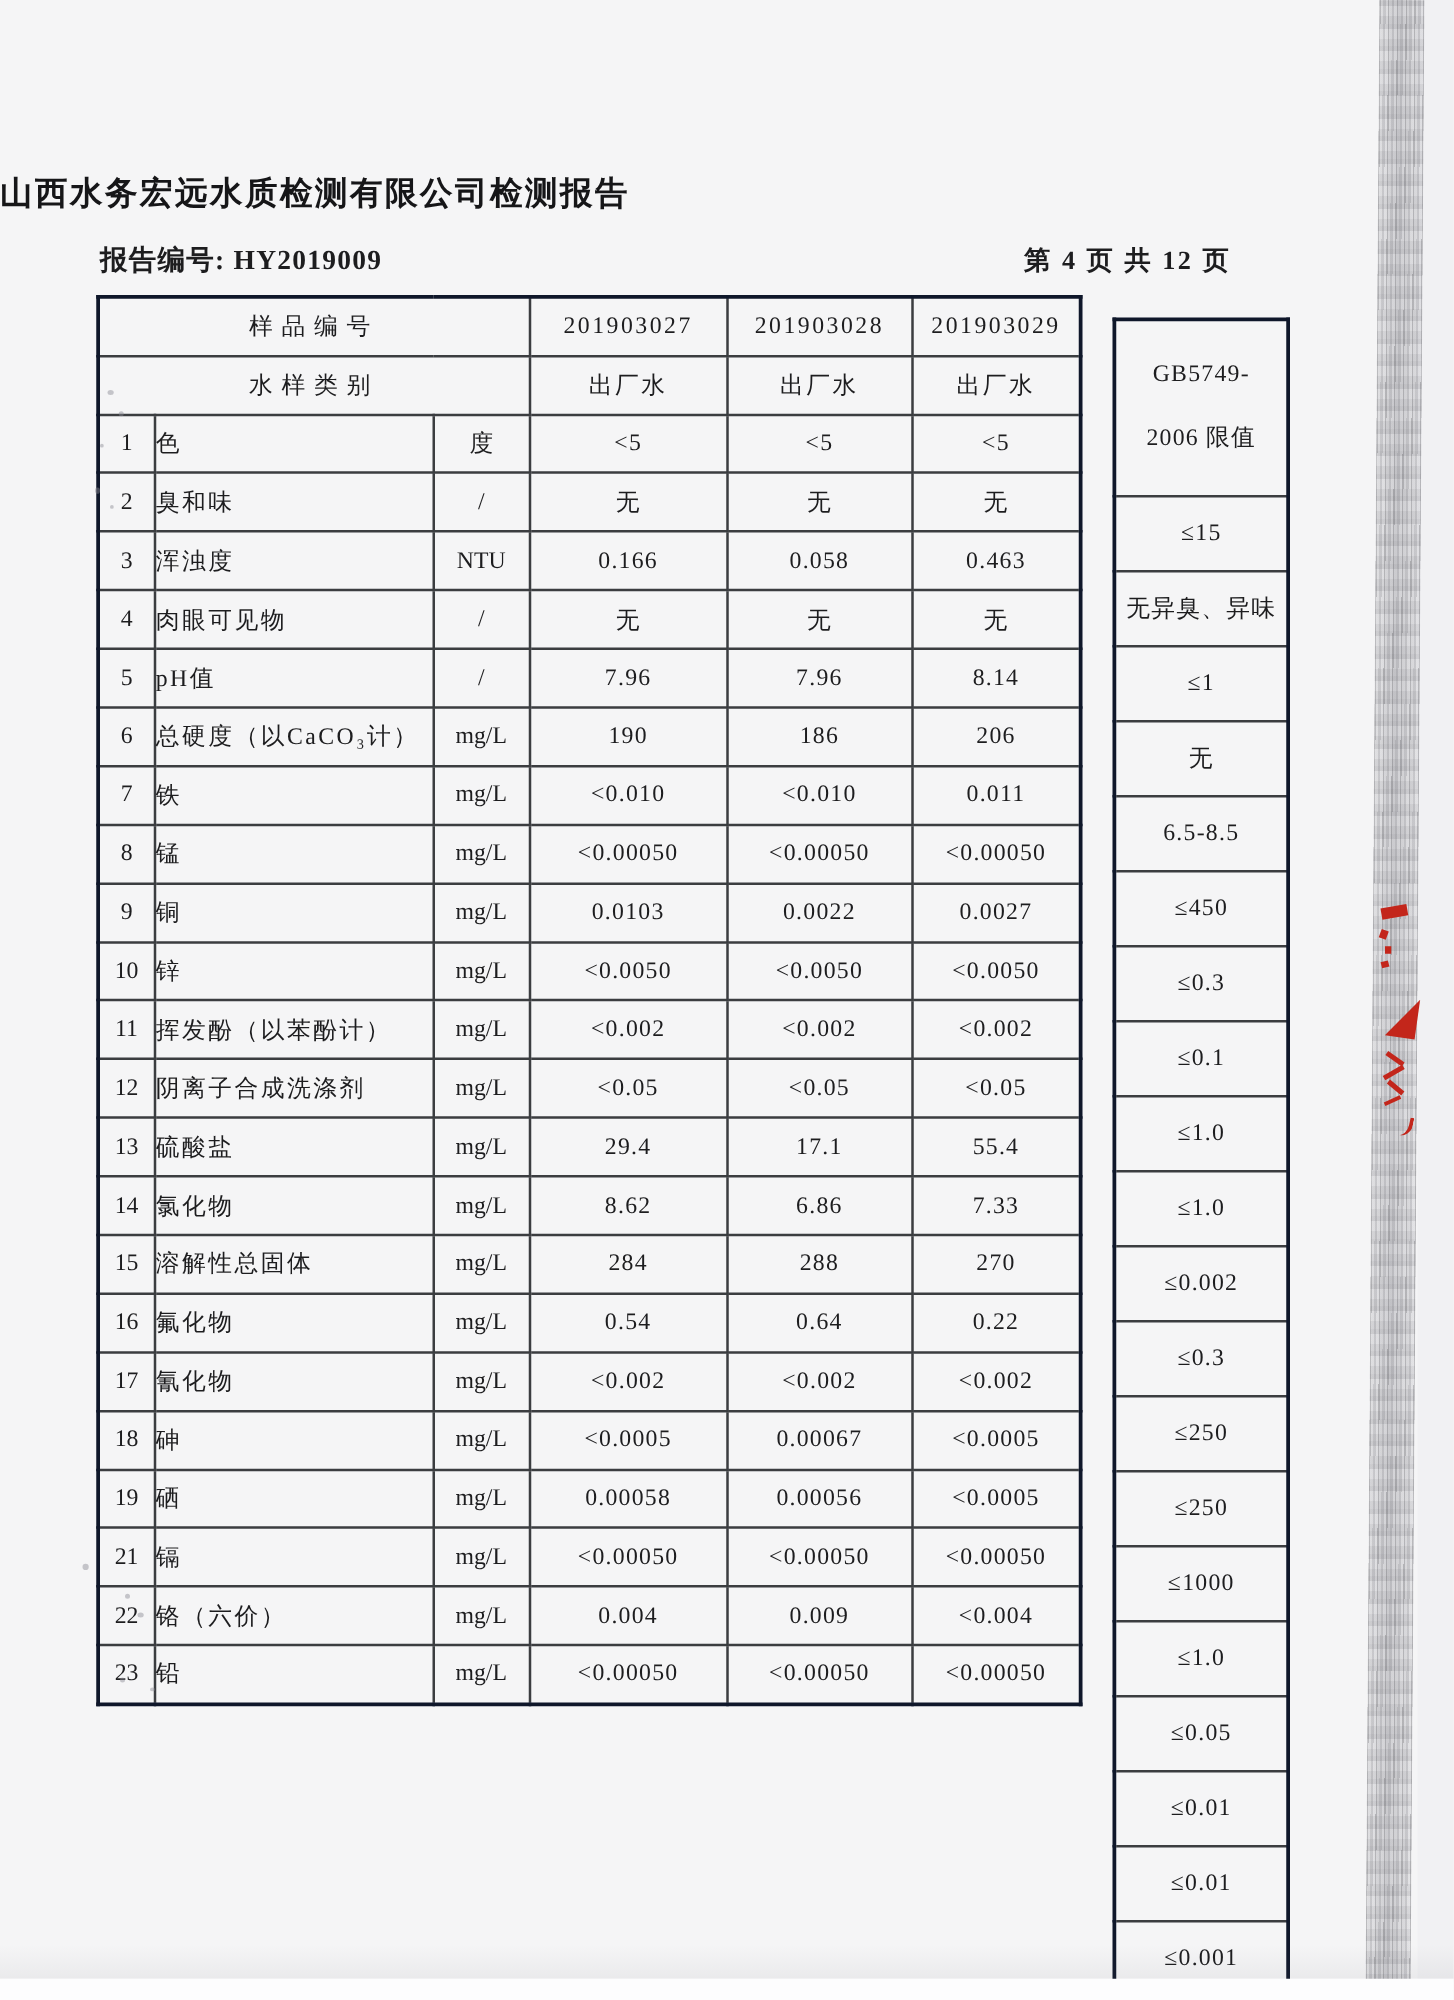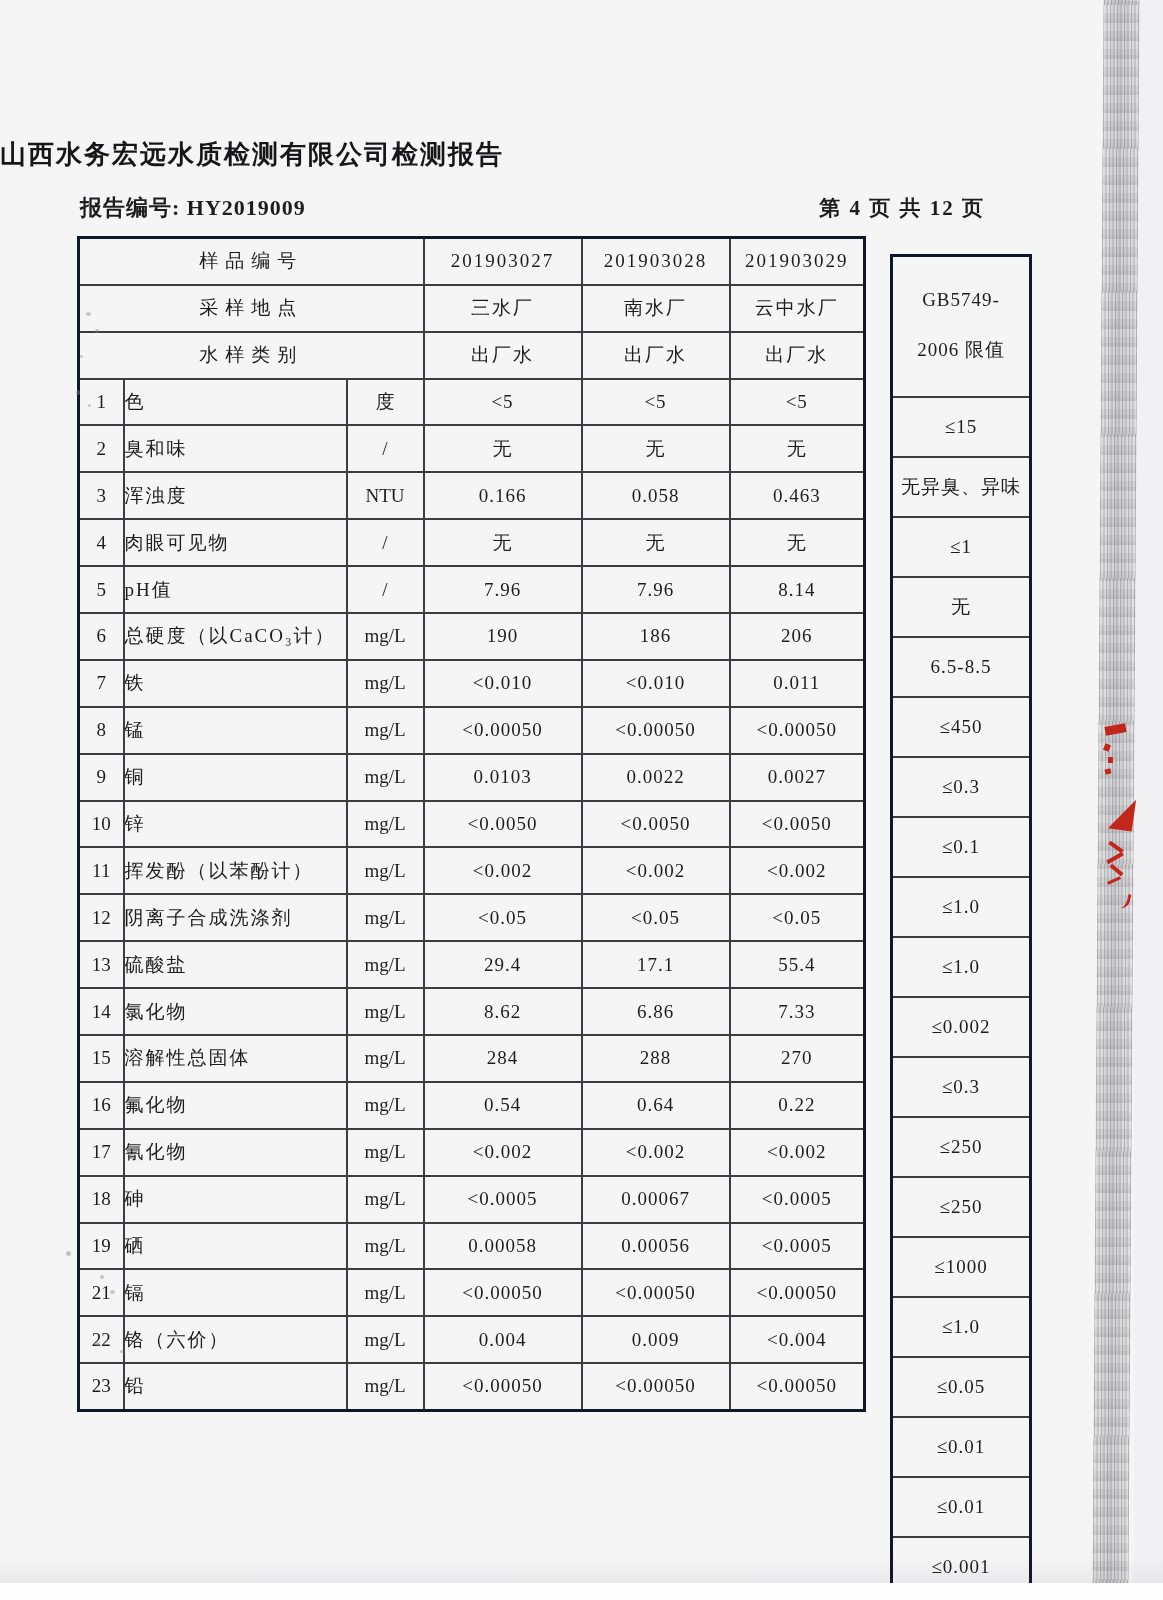--- a/index.html
+++ b/index.html
@@ -123,26 +123,20 @@
         <col style="width:135px">
     </colgroup>
     <thead>
       <tr>
         <td colspan="3" class="hdr-label">样品编号</td>
         <td class="hdr-val">201903027</td>
         <td class="hdr-val">201903028</td>
         <td class="hdr-val">201903029</td>
       </tr>
       <tr>
-        <td colspan="3" class="hdr-label">采样地点</td>
-        <td class="hdr-val">三水厂</td>
-        <td class="hdr-val">南水厂</td>
-        <td class="hdr-val">云中水厂</td>
-      </tr>
-      <tr>
         <td colspan="3" class="hdr-label">水样类别</td>
         <td class="hdr-val">出厂水</td>
         <td class="hdr-val">出厂水</td>
         <td class="hdr-val">出厂水</td>
       </tr>
     </thead>
     <tbody>
   <tr>
     <td class="cell-no">1</td>
     <td class="cell-name">色</td>

